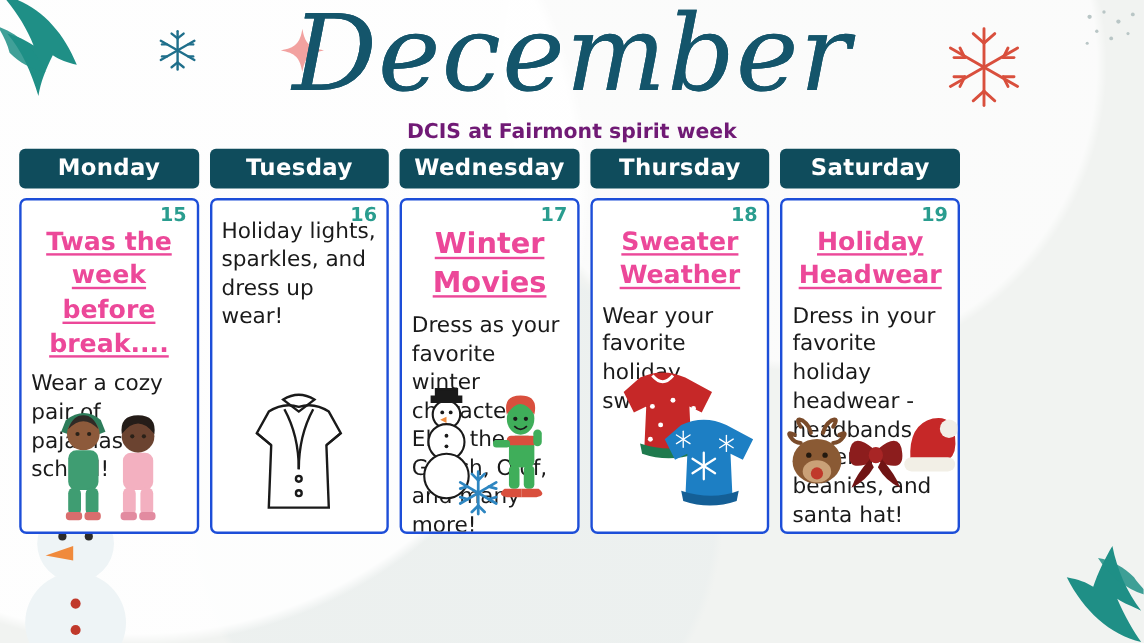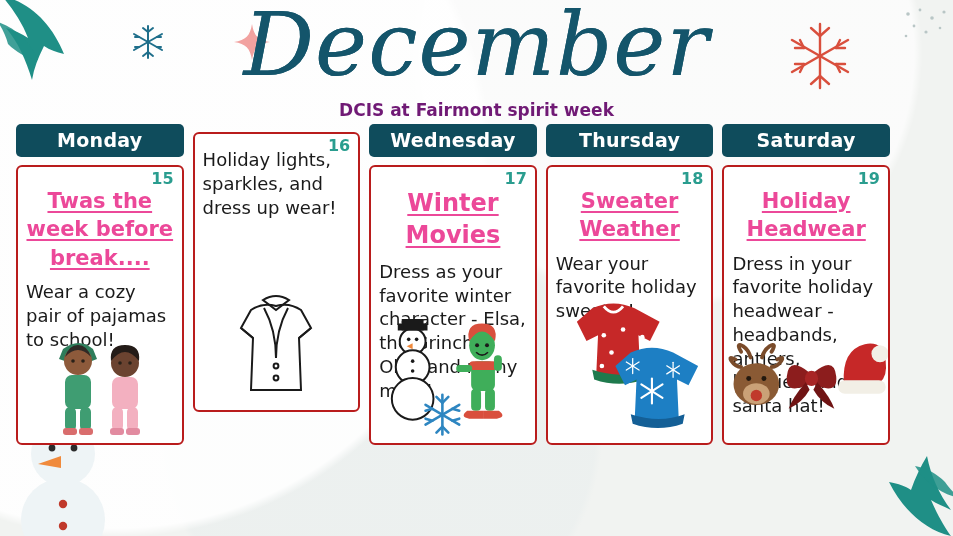--- a/index.html
+++ b/index.html
@@ -58,21 +58,21 @@
     font-size: 17px;
     font-weight: bold;
     color: #701a75;
     font-family: "DejaVu Sans", sans-serif;
   }
 
   
   .calendar {
     position: absolute;
     top: 124px; left: 16px;
-    width: 874px;
+    width: 784px;
     display: flex;
     gap: 9px;
   }
   .day-col { width: 177px; }
 
   .day-header {
     background: #0f4c5c;
     color: #ffffff;
     text-align: center;
     font-family: "DejaVu Sans", sans-serif;
@@ -80,21 +80,21 @@
     font-size: 19px;
     padding: 5px 0 6px;
     border-radius: 5px;
     letter-spacing: 0.3px;
   }
 
   .day-card {
     margin-top: 8px;
     height: 280px;
     background: #ffffff;
-    border: 2px solid #b91c1c;
+    border: 2px solid #1d4ed8;
     border-radius: 6px;
     position: relative;
     padding: 6px 8px 4px;
     overflow: hidden;
   }
   .date-num {
     position: absolute;
     top: 2px; right: 8px;
     color: #2a9d8f;
     font-size: 16px;
@@ -263,20 +263,21 @@
             <rect x="101" y="99" width="14" height="7" rx="3" fill="#e28ba0"></rect>
             <circle cx="95" cy="34" r="1.8" fill="#2a2118"></circle>
             <circle cx="105" cy="34" r="1.8" fill="#2a2118"></circle>
           </g>
         </svg>
       </div>
     </div>
   </div>
 
   <div class="day-col">
+    <div class="day-header">Tuesday</div>
     <div class="day-card">
       <div class="date-num">16</div>
       <div class="desc">Holiday lights, sparkles, and dress up wear!</div>
       <div class="art">
         <svg width="130" height="118" viewBox="0 0 130 118">
           <g fill="none" stroke="#1a1a1a" stroke-width="2">
             <path d="M52 12 q13 -8 26 0 l-13 10 Z"></path>
             <path d="M40 22 q12 -8 25 -4 q13 -4 25 4 l10 18 -12 10 2 52 h-50 l2 -52 -12 -10 Z"></path>
             <path d="M53 20 q12 22 12 50"></path>
             <path d="M77 20 q-12 22 -12 50"></path>

